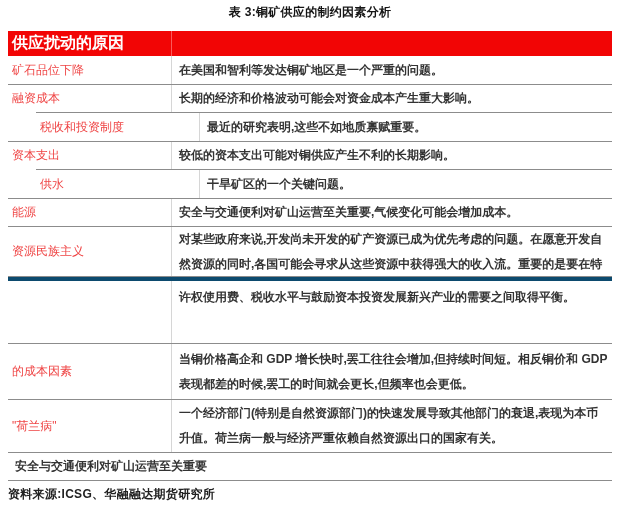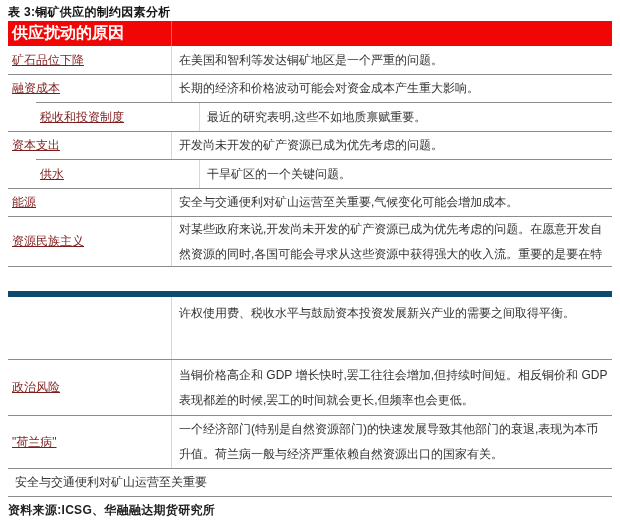--- a/index.html
+++ b/index.html
@@ -9,26 +9,27 @@
     width: 620px; height: 522px;
     padding: 4px 8px 0 8px;
     font-family: "Liberation Sans", "DejaVu Sans", sans-serif;
     color: #333;
     background: #fff;
   }
   .title {
     font-size: 12px;
     font-weight: 700;
     color: #151515;
-    margin-bottom: 0;
+    margin-bottom: 10px;
     letter-spacing: 0.3px;
+    text-align: center;
   }
   .tbl { width: 604px; }
   .part1 { border-bottom: 1px solid #8c8c8c; }
-  .part2 { margin-top: 24px; border-top: 6px solid #0c4a6e; border-bottom: 1px solid #8c8c8c; }
+  .part2 { margin-top: 0; border-top: 4px solid #0c4a6e; border-bottom: 1px solid #8c8c8c; }
   .thead {
     display: flex;
     height: 25px;
     background: #f20505;
     color: #ffffff;
     font-weight: 700;
     font-size: 16px;
   }
   .th-cause {
     width: 164px; flex: none;
@@ -45,29 +46,29 @@
     border-top: 1px solid #8c8c8c;
     font-size: 12px;
   }
   .tr.first { border-top: none; }
   .td-cause {
     width: 164px; flex: none;
     display: flex; align-items: center;
     padding: 2px 2px 2px 4px;
     border-right: 1px solid #d6d6d6;
     line-height: 17px;
-    color: #7f1d1d;
-    text-decoration: underline;
+    color: #ef4444;
   }
   .td-desc {
     flex: 1;
     display: flex; align-items: center;
     padding: 1px 4px 1px 7px;
     line-height: 25px;
     color: #333;
+    font-weight: bold;
   }
   .h28 { height: 28px; }
   .h29 { height: 29px; margin-left: 28px; }
   .h50 { height: 50px; }
   .h53 { height: 53px; }
   .h56 { height: 56px; }
   .h62 { height: 62px; }
   .top .td-desc { align-items: flex-start; padding-top: 4px; }
   .source {
     margin-top: 5px;
@@ -96,21 +97,21 @@
     <div class="tr h28">
       <div class="td-cause">融资成本</div>
       <div class="td-desc">长期的经济和价格波动可能会对资金成本产生重大影响。</div>
     </div>
     <div class="tr h29">
       <div class="td-cause">税收和投资制度</div>
       <div class="td-desc">最近的研究表明,这些不如地质禀赋重要。</div>
     </div>
     <div class="tr h28">
       <div class="td-cause">资本支出</div>
-      <div class="td-desc">开发尚未开发的矿产资源已成为优先考虑的问题。</div>
+      <div class="td-desc">较低的资本支出可能对铜供应产生不利的长期影响。</div>
     </div>
     <div class="tr h29">
       <div class="td-cause">供水</div>
       <div class="td-desc">干旱矿区的一个关键问题。</div>
     </div>
     <div class="tr h28">
       <div class="td-cause">能源</div>
       <div class="td-desc">安全与交通便利对矿山运营至关重要,气候变化可能会增加成本。</div>
     </div>
     <div class="tr h50">
@@ -118,21 +119,21 @@
       <div class="td-desc">对某些政府来说,开发尚未开发的矿产资源已成为优先考虑的问题。在愿意开发自然资源的同时,各国可能会寻求从这些资源中获得强大的收入流。重要的是要在特</div>
     </div>
   </div>
 
   <div class="tbl part2">
     <div class="tr first top h62">
       <div class="td-cause"></div>
       <div class="td-desc">许权使用费、税收水平与鼓励资本投资发展新兴产业的需要之间取得平衡。</div>
     </div>
     <div class="tr h56">
-      <div class="td-cause">政治风险</div>
+      <div class="td-cause">的成本因素</div>
       <div class="td-desc">当铜价格高企和 GDP 增长快时,罢工往往会增加,但持续时间短。相反铜价和 GDP 表现都差的时候,罢工的时间就会更长,但频率也会更低。</div>
     </div>
     <div class="tr h53">
       <div class="td-cause">"荷兰病"</div>
       <div class="td-desc">一个经济部门(特别是自然资源部门)的快速发展导致其他部门的衰退,表现为本币升值。荷兰病一般与经济严重依赖自然资源出口的国家有关。</div>
     </div>
     <div class="tr h28">
       <div class="td-desc">安全与交通便利对矿山运营至关重要</div>
     </div>
   </div>

